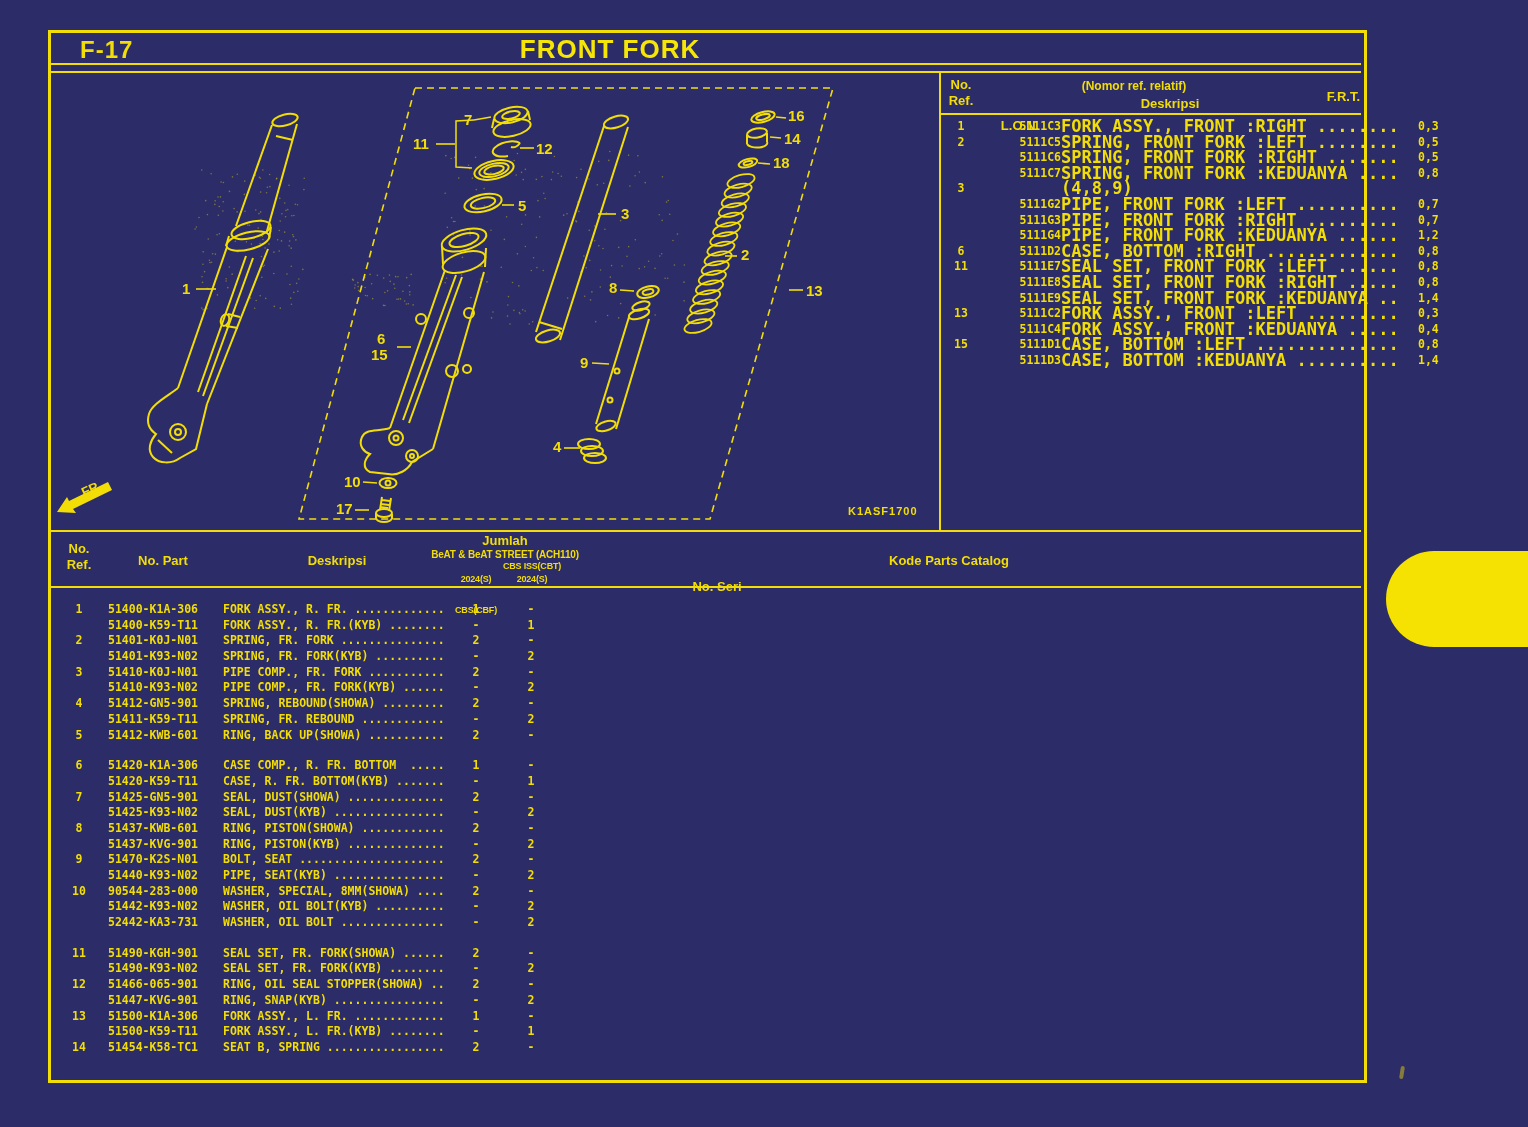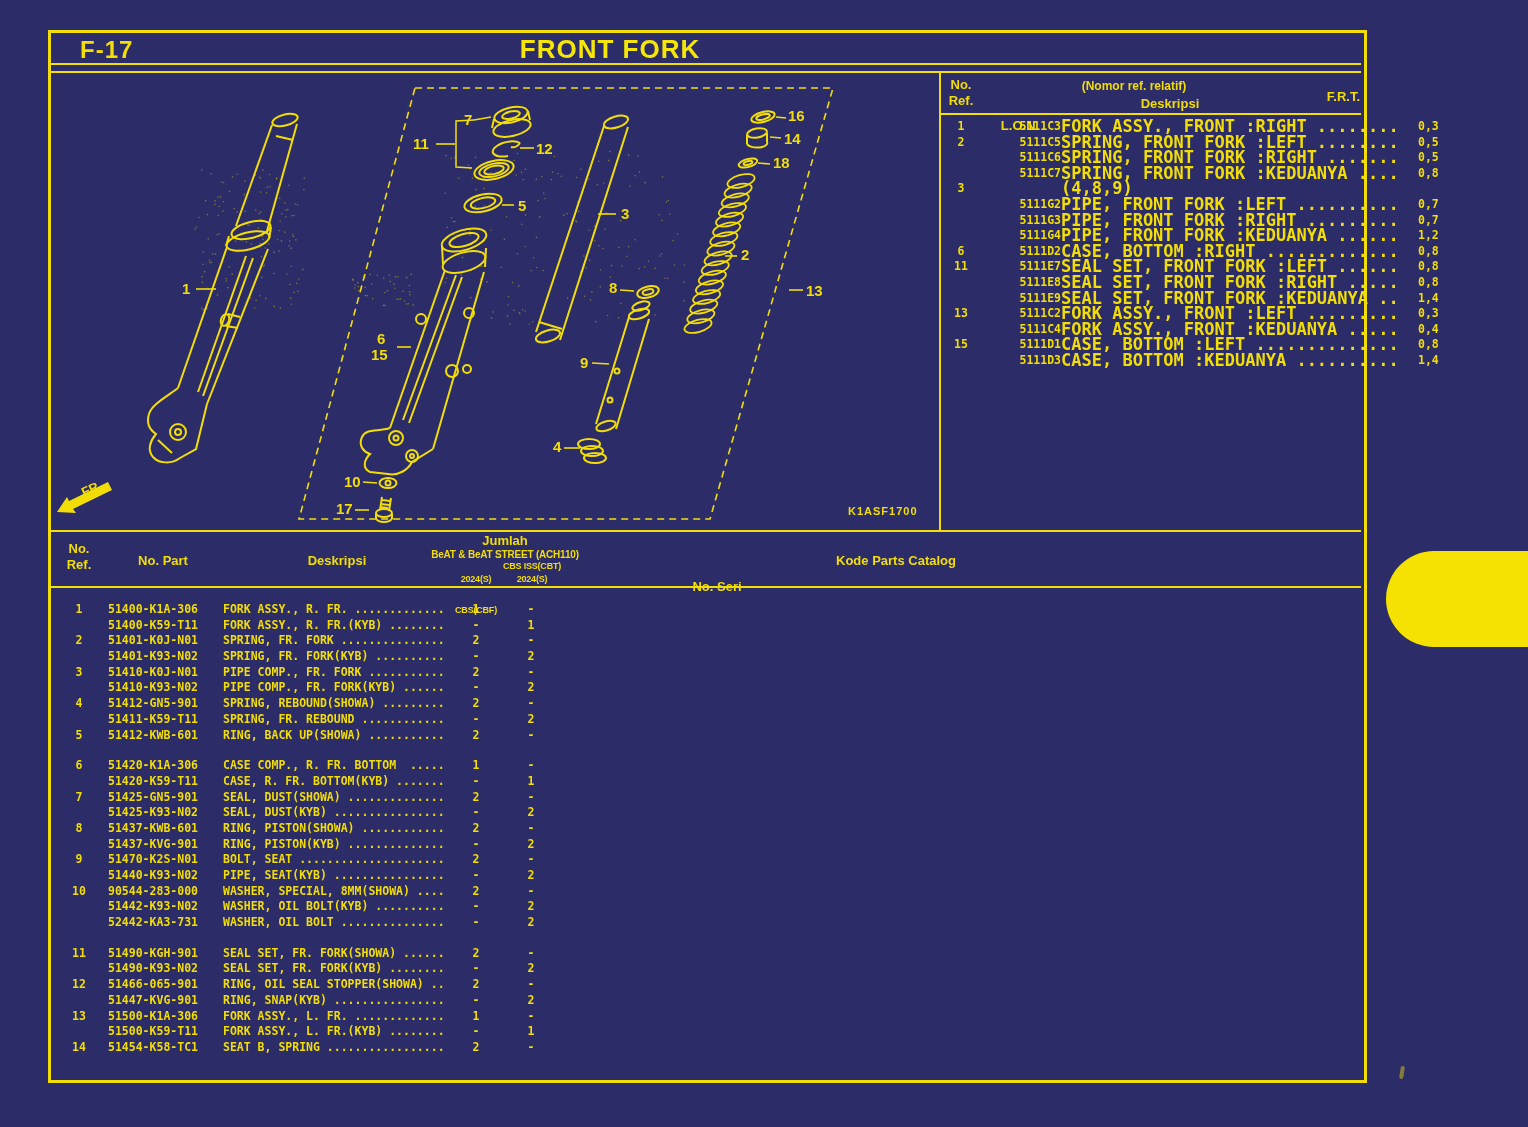--- a/index.html
+++ b/index.html
@@ -638,21 +638,21 @@
   <div class="t hdr-s ctr" style="left:55px;top:557px;width:48px;">Ref.</div>
   <div class="t hdr-s ctr" style="left:103px;top:553px;width:120px;">No. Part</div>
   <div class="t hdr-s ctr" style="left:223px;top:553px;width:228px;">Deskripsi</div>
   <div class="t hdr-s ctr" style="left:451px;top:533px;width:108px;">Jumlah</div>
   <div class="t hdr-xs ctr" style="left:430px;top:549px;width:150px;">BeAT &amp; BeAT STREET (ACH110)</div>
   <div class="t hdr-sm ctr" style="left:449px;top:561px;width:54px;margin-top:44px;">CBS(CBF)</div>
   <div class="t hdr-sm ctr" style="left:501px;top:561px;width:62px;">CBS ISS(CBT)</div>
   <div class="t hdr-sm ctr" style="left:449px;top:574px;width:54px;">2024(S)</div>
   <div class="t hdr-sm ctr" style="left:501px;top:574px;width:62px;">2024(S)</div>
   <div class="t hdr-s ctr" style="left:657px;top:553px;width:120px;margin-top:26px;">No. Seri</div>
-  <div class="t hdr-s ctr" style="left:811px;top:553px;width:170px;">Kode Parts Catalog</div>
+  <div class="t hdr-s ctr" style="left:864px;top:553px;width:170px;">Kode Parts Catalog</div>
 
   <div class="pt-rows">
       <div class="prow">
         <span class="c-ref">1</span>
         <span class="c-part">51400-K1A-306</span>
         <span class="c-desc">FORK ASSY., R. FR. .............</span>
         <span class="c-q1">1</span>
         <span class="c-q2">-</span>
       </div>
       <div class="prow">

